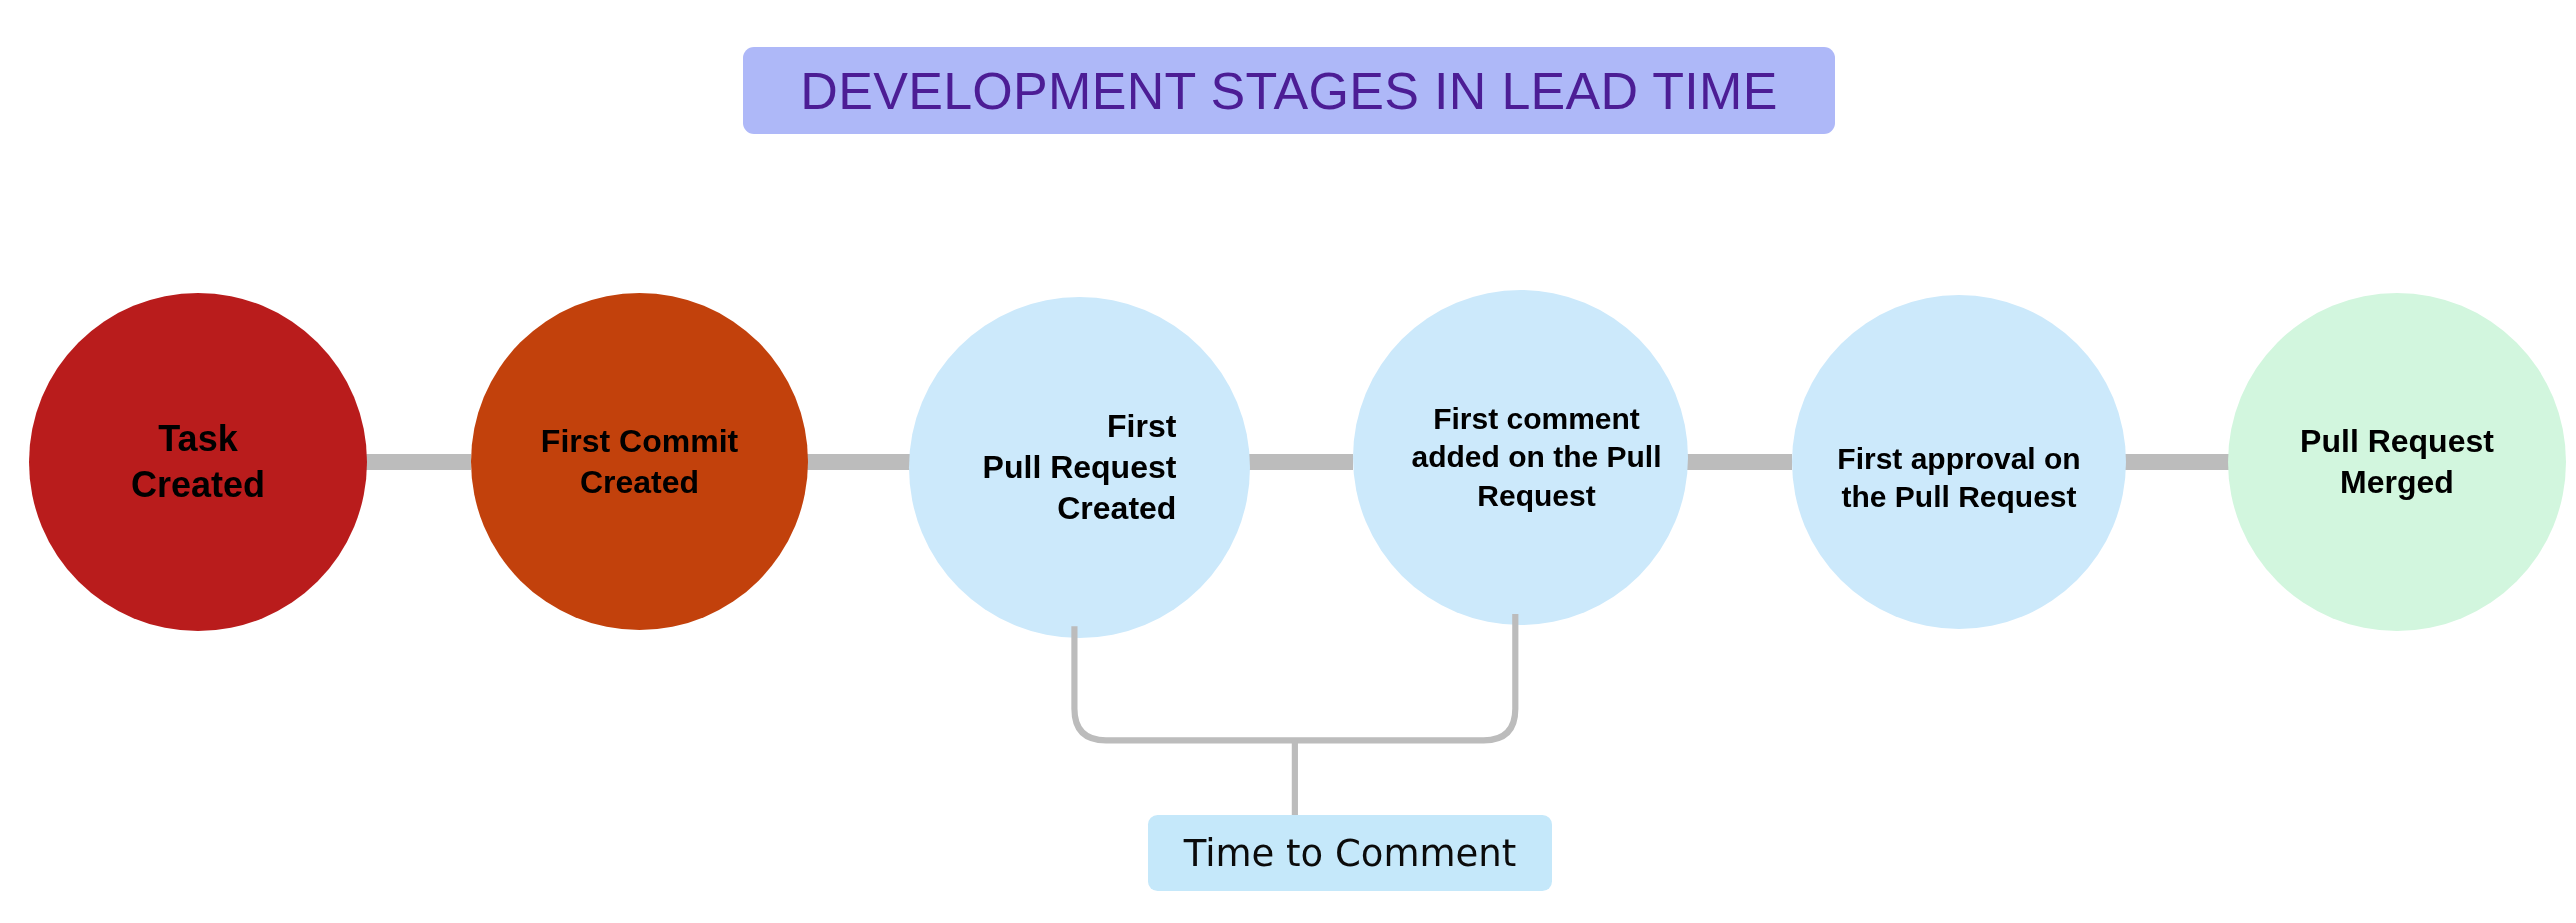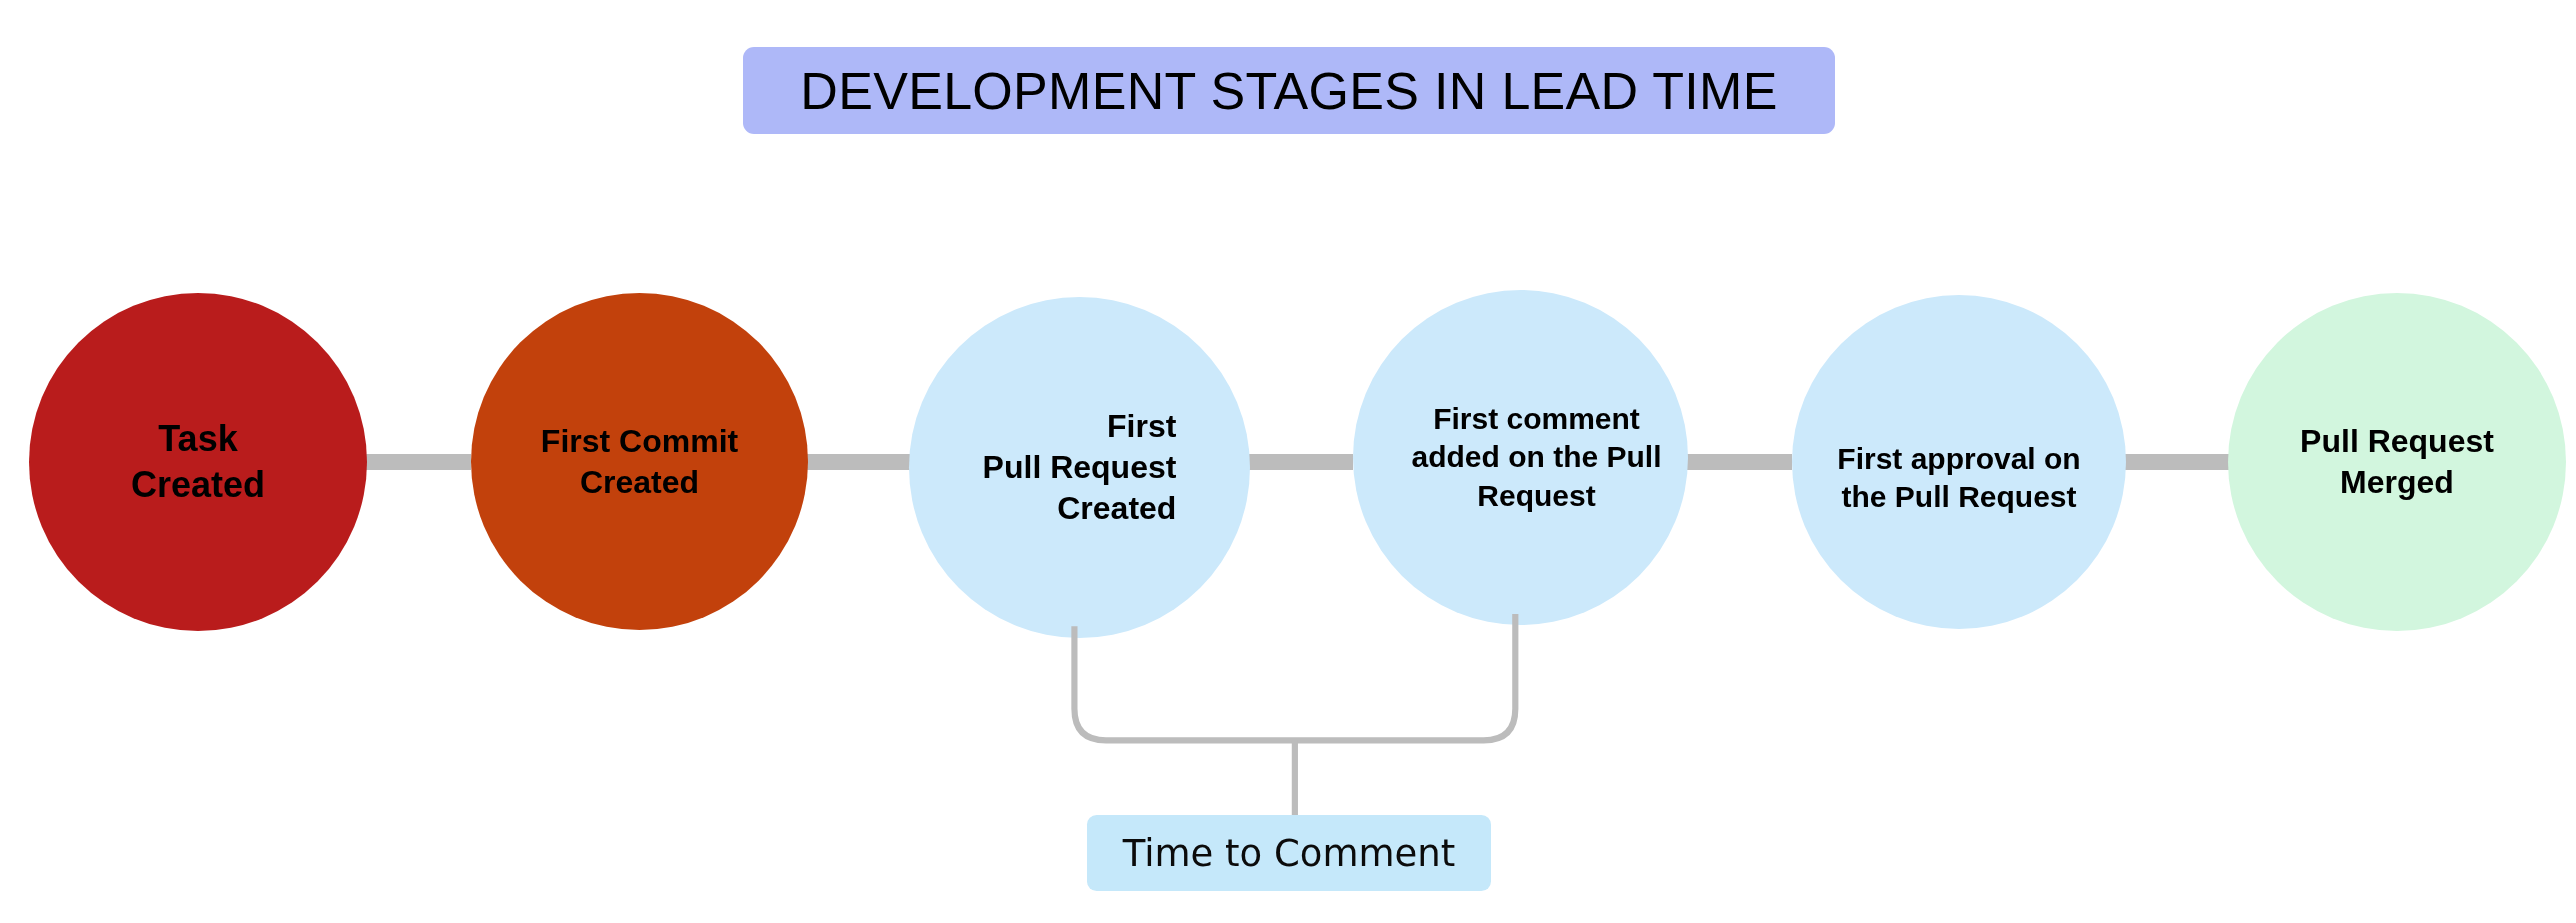--- a/index.html
+++ b/index.html
@@ -29,21 +29,21 @@
     border-radius: 11px;
     display: flex;
     align-items: center;
     justify-content: center;
     box-sizing: border-box;
   }
   .title-text {
     font-family: "Liberation Sans", sans-serif;
     font-size: 52px;
     font-weight: 400;
-    color: #000000;
+    color: #4c1d95;
     letter-spacing: 0.3px;
     white-space: nowrap;
     line-height: 1;
   }
 
   
   .rail {
     position: absolute;
     height: 16px;
     background: #BCBCBC;
@@ -74,21 +74,21 @@
     left: 0;
     top: 0;
     width: 2576px;
     height: 923px;
     pointer-events: none;
   }
 
   
   .callout-box {
     position: absolute;
-    left: 1087px;
+    left: 1148px;
     top: 815px;
     width: 404px;
     height: 76px;
     background: #C5E8FA;
     border-radius: 9.6px;
     display: flex;
     align-items: center;
     justify-content: center;
     box-sizing: border-box;
   }

